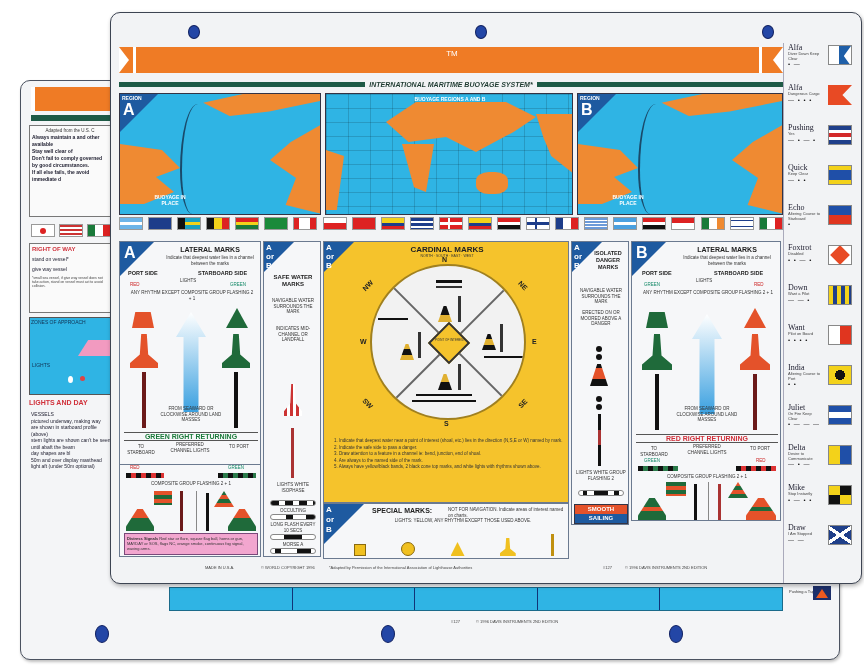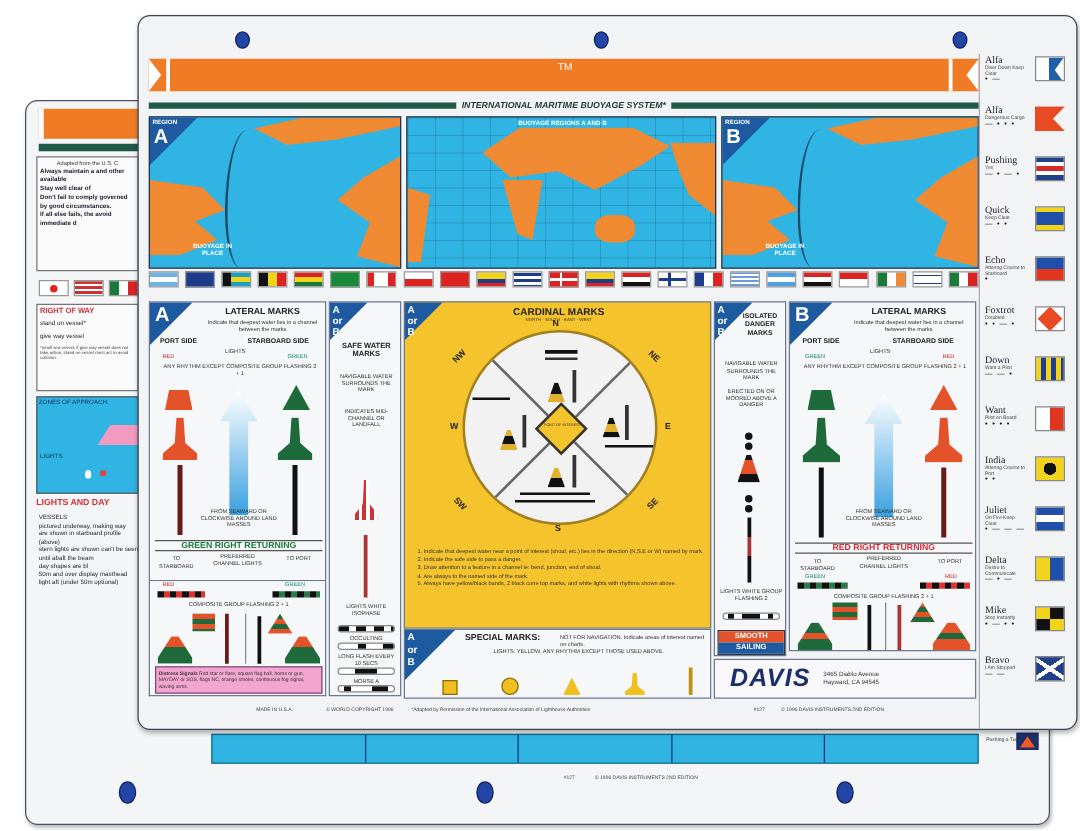--- a/index.html
+++ b/index.html
@@ -337,27 +337,20 @@
     <div class="abs tiny" style="left:6px;top:232px;width:138px">COMPOSITE GROUP FLASHING 2 + 1</div>
     <div class="abs" style="left:6px;top:256px;width:28px;height:22px;background:linear-gradient(#1f6a3a 40%,#e4522a 40% 60%,#1f6a3a 60%);clip-path:polygon(40% 0,60% 0,100% 80%,100% 100%,0 100%,0 80%)"></div>
     <div class="abs" style="left:34px;top:240px;width:20px;height:14px;background:repeating-linear-gradient(#1f6a3a 0 4px,#e4522a 4px 8px)"></div>
     <div class="abs" style="left:62px;top:242px;width:3px;height:36px;background:#111"></div>
     <div class="abs" style="left:76px;top:240px;width:1px;height:38px;background:#888"></div>
     <div class="abs" style="left:86px;top:242px;width:3px;height:36px;background:#a33"></div>
     <div class="abs" style="left:96px;top:240px;width:20px;height:16px;background:repeating-linear-gradient(#e4522a 0 4px,#1f6a3a 4px 8px);clip-path:polygon(50% 0,100% 100%,0 100%)"></div>
     <div class="abs" style="left:114px;top:256px;width:30px;height:22px;background:linear-gradient(#e4522a 40%,#1f6a3a 40% 60%,#e4522a 60%);clip-path:polygon(40% 0,60% 0,100% 80%,100% 100%,0 100%,0 80%)"></div>
   </div>
 
-  <div class="abs" style="left:460px;top:514px;width:210px;height:32px;border:1.5px solid #6b7a90;background:#f8f8fa;display:flex;align-items:center;padding-left:12px;gap:10px">
-    <span style="font-size:20px;font-weight:bold;font-style:italic;color:#1d2f6a;letter-spacing:1px">DAVIS</span>
-    <div style="font-size:5px;line-height:6px;color:#333">
-      <div>3465 Diablo Avenue</div>
-      <div>Hayward, CA 94545</div>
-    </div>
-  </div>
 
   <div class="abs" style="left:94px;top:552px;font-size:4px;color:#444">MADE IN U.S.A.</div>
   <div class="abs" style="left:150px;top:552px;font-size:4px;color:#444">© WORLD COPYRIGHT 1996</div>
   <div class="abs" style="left:218px;top:552px;font-size:4px;color:#444">*Adapted by Permission of the International Association of Lighthouse Authorities</div>
   <div class="abs" style="left:492px;top:552px;font-size:4px;color:#444">#127</div>
   <div class="abs" style="left:514px;top:552px;font-size:4px;color:#444">© 1996 DAVIS INSTRUMENTS 2ND EDITION</div>
 
   <div class="abs" style="left:672px;top:30px;width:78px;height:540px;border-left:1px solid #aab">
     <div class="abs" style="left:4px;top:0">
       <div class="fname">Alfa</div>
@@ -429,19 +422,19 @@
       <div class="morse">— • —</div>
       <div class="abs flagsig" style="left:40px;top:2px;background:linear-gradient(90deg,#f3d21a 50%,#1f4fa8 50%)"></div>
     </div>
     <div class="abs" style="left:4px;top:440px">
       <div class="fname">Mike</div>
       <div class="fdesc">Stop Instantly</div>
       <div class="morse">• — • •</div>
       <div class="abs flagsig" style="left:40px;top:2px;background:conic-gradient(#111 0 25%,#f3d21a 25% 50%,#111 50% 75%,#f3d21a 75%)"></div>
     </div>
     <div class="abs" style="left:4px;top:480px">
-      <div class="fname">Bravo</div>
+      <div class="fname">Draw</div>
       <div class="fdesc">I Am Stopped</div>
       <div class="morse">— —</div>
       <div class="abs flagsig" style="left:40px;top:2px;background:linear-gradient(34deg,transparent 44%,#fff 44% 56%,transparent 56%),linear-gradient(-34deg,transparent 44%,#fff 44% 56%,transparent 56%),#1f3f8a"></div>
     </div>
   </div>
 </div>
 
 </body></html>

